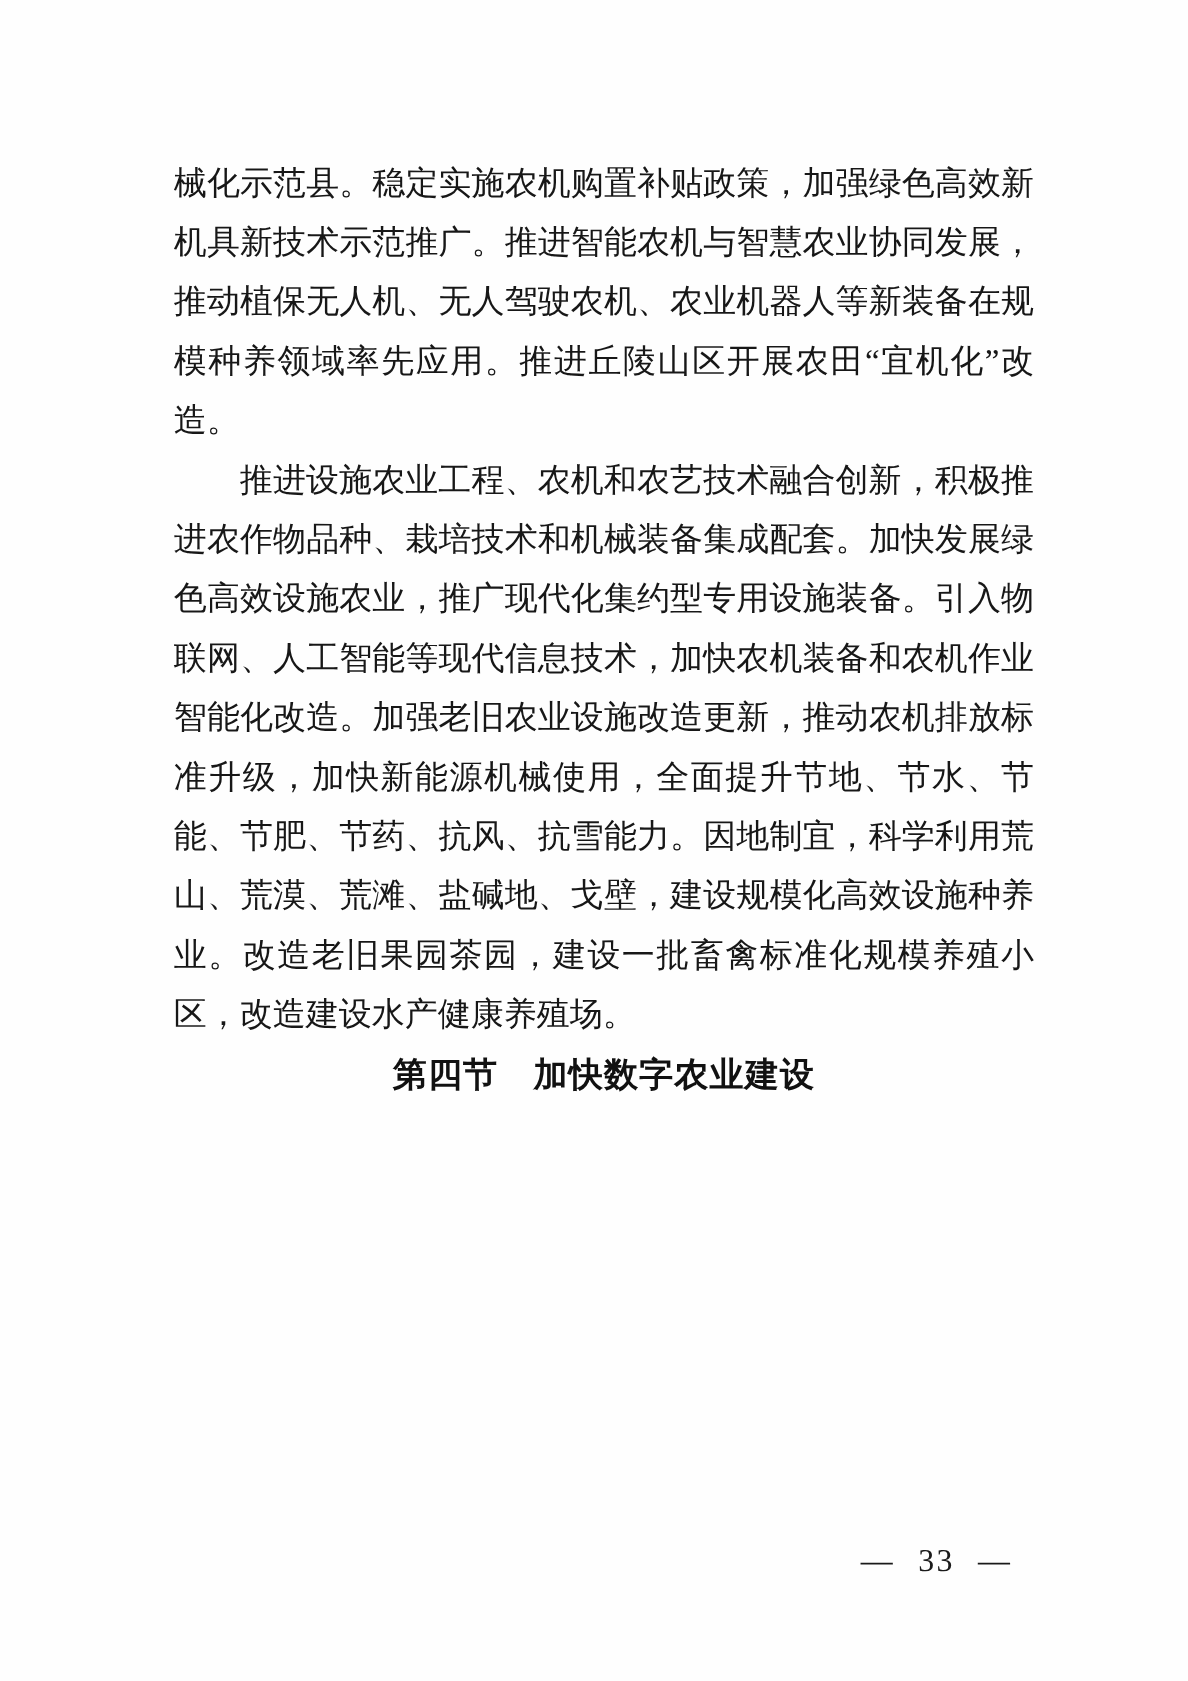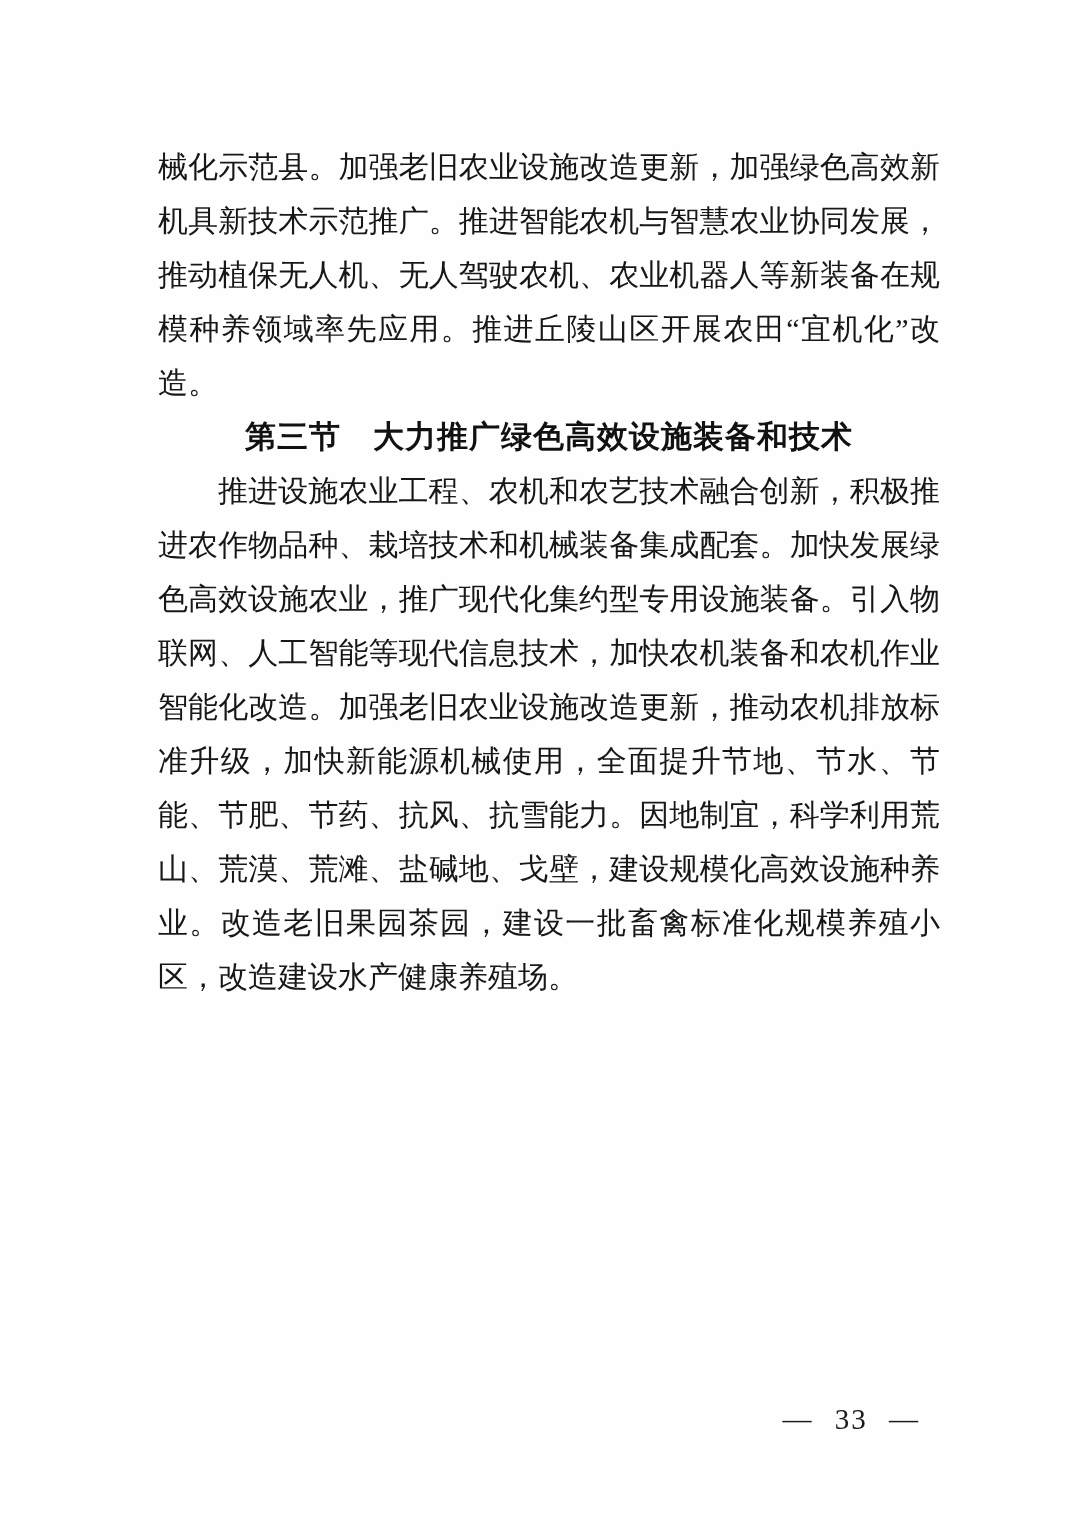--- a/index.html
+++ b/index.html
@@ -57,18 +57,18 @@
     letter-spacing: 2px;
     white-space: nowrap;
     margin-top: 15px;
   }
 </style>
 </head>
 <body>
 
 <div class="page">
   <div class="content">
-    <p class="para">械化示范县。加强老旧农业设施改造更新，加强绿色高效新机具新技术示范推广。推进智能农机与智慧农业协同发展，推动植保无人机、无人驾驶农机、农业机器人等新装备在规模种养领域率先应用。推进丘陵山区开展农田“宜机化”改造。</p>
-    <h2 class="section-heading">第三节　大力推广绿色高效设施装备和技术</h2>
+    <p class="para">械化示范县。稳定实施农机购置补贴政策，加强绿色高效新机具新技术示范推广。推进智能农机与智慧农业协同发展，推动植保无人机、无人驾驶农机、农业机器人等新装备在规模种养领域率先应用。推进丘陵山区开展农田“宜机化”改造。</p>
     <p class="para indent">推进设施农业工程、农机和农艺技术融合创新，积极推进农作物品种、栽培技术和机械装备集成配套。加快发展绿色高效设施农业，推广现代化集约型专用设施装备。引入物联网、人工智能等现代信息技术，加快农机装备和农机作业智能化改造。加强老旧农业设施改造更新，推动农机排放标准升级，加快新能源机械使用，全面提升节地、节水、节能、节肥、节药、抗风、抗雪能力。因地制宜，科学利用荒山、荒漠、荒滩、盐碱地、戈壁，建设规模化高效设施种养业。改造老旧果园茶园，建设一批畜禽标准化规模养殖小区，改造建设水产健康养殖场。</p>
+    <h2 class="section-heading">第四节　加快数字农业建设</h2>
   </div>
   <div class="page-number">— 33 —</div>
 </div>
 
 </body></html>

